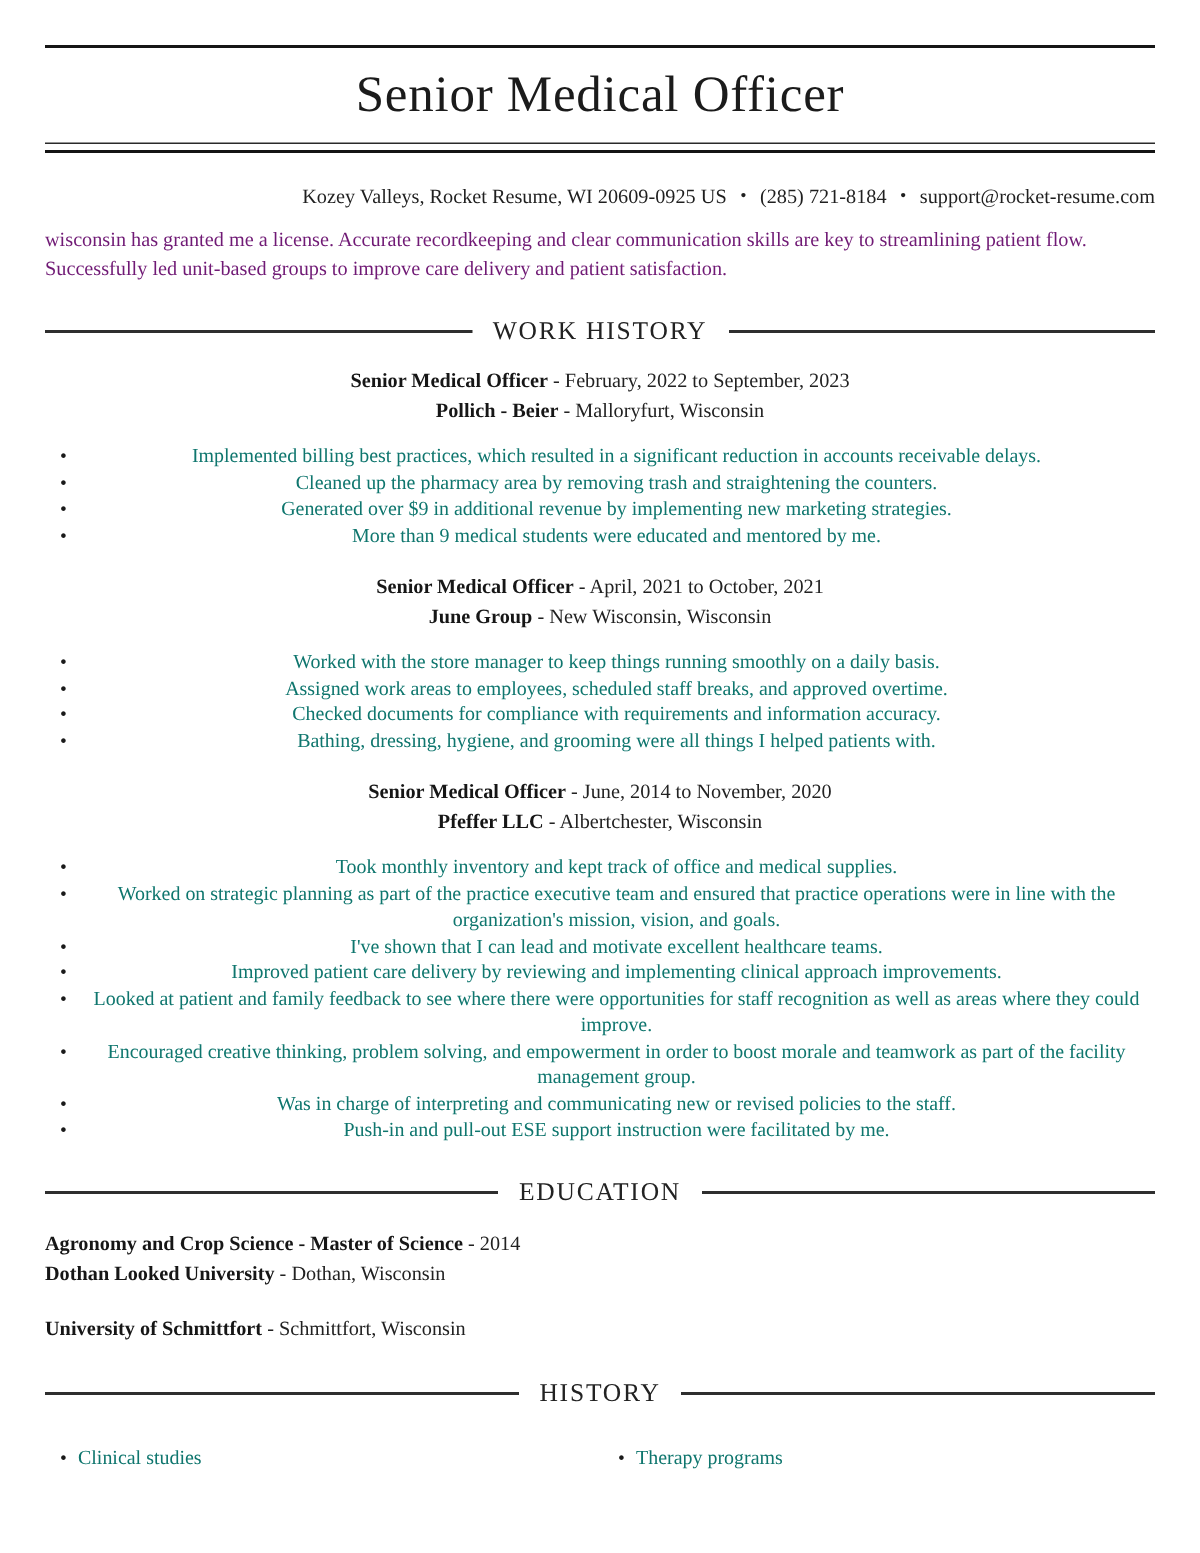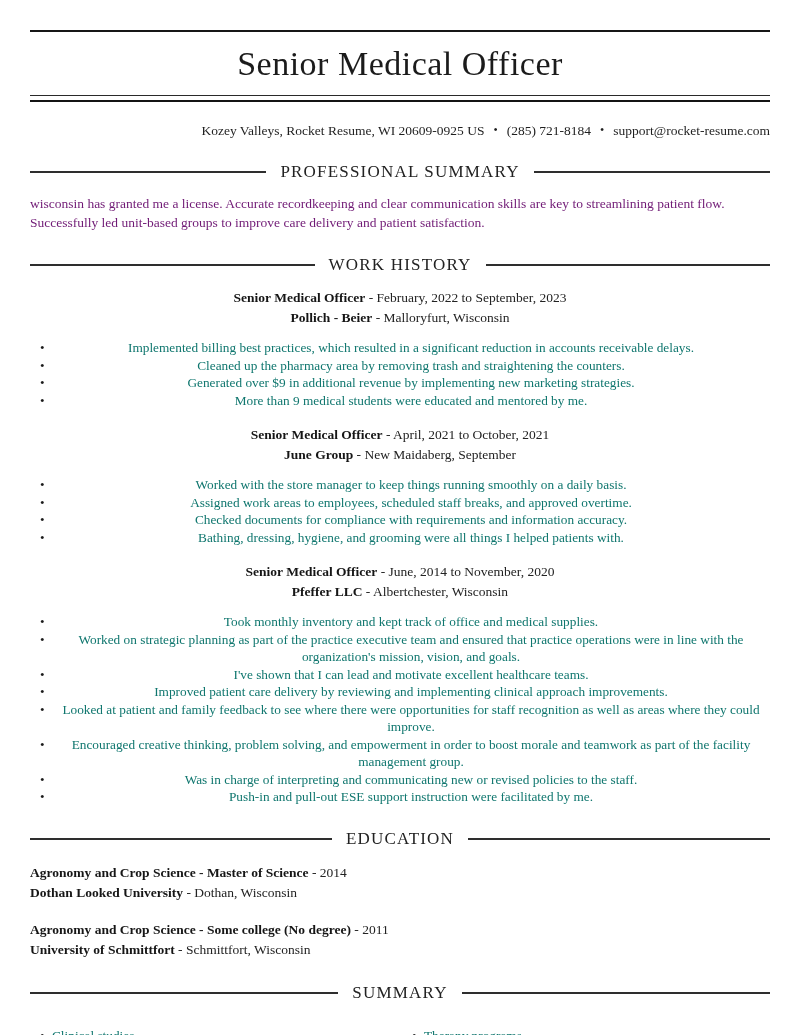--- a/index.html
+++ b/index.html
@@ -120,25 +120,20 @@
   <div class="top-rule"></div>
 
   <h1 class="doc-title">Senior Medical Officer</h1>
 
   <div class="double-rule"></div>
 
   <div class="contact-line">
     <span>Kozey Valleys, Rocket Resume, WI 20609-0925 US</span><span class="contact-sep">•</span><span>(285) 721-8184</span><span class="contact-sep">•</span><span>support@rocket-resume.com</span>
   </div>
 
-  <div class="section-heading">
-    <span class="rule"></span>
-    <span class="heading-text">PROFESSIONAL SUMMARY</span>
-    <span class="rule"></span>
-  </div>
 
   <p class="summary-text">wisconsin has granted me a license. Accurate recordkeeping and clear communication skills are key to streamlining patient flow. Successfully led unit-based groups to improve care delivery and patient satisfaction.</p>
 
   <div class="section-heading">
     <span class="rule"></span>
     <span class="heading-text">WORK HISTORY</span>
     <span class="rule"></span>
   </div>
 
   <div id="work-entries">
@@ -147,21 +142,21 @@
         <div class="info-line"><span class="b">Pollich - Beier</span> - <span>Malloryfurt, Wisconsin</span></div>
         <ul class="bullets">
           <li>Implemented billing best practices, which resulted in a significant reduction in accounts receivable delays.</li>
           <li>Cleaned up the pharmacy area by removing trash and straightening the counters.</li>
           <li>Generated over $9 in additional revenue by implementing new marketing strategies.</li>
           <li>More than 9 medical students were educated and mentored by me.</li>
         </ul>
       </div>
       <div class="job">
         <div class="info-line"><span class="b">Senior Medical Officer</span> - <span>April, 2021 to October, 2021</span></div>
-        <div class="info-line"><span class="b">June Group</span> - <span>New Maidaberg, September</span></div>
+        <div class="info-line"><span class="b">June Group</span> - <span>New Wisconsin, Wisconsin</span></div>
         <ul class="bullets">
           <li>Worked with the store manager to keep things running smoothly on a daily basis.</li>
           <li>Assigned work areas to employees, scheduled staff breaks, and approved overtime.</li>
           <li>Checked documents for compliance with requirements and information accuracy.</li>
           <li>Bathing, dressing, hygiene, and grooming were all things I helped patients with.</li>
         </ul>
       </div>
       <div class="job">
         <div class="info-line"><span class="b">Senior Medical Officer</span> - <span>June, 2014 to November, 2020</span></div>
         <div class="info-line"><span class="b">Pfeffer LLC</span> - <span>Albertchester, Wisconsin</span></div>
@@ -183,28 +178,27 @@
     <span class="heading-text">EDUCATION</span>
     <span class="rule"></span>
   </div>
 
   <div id="edu-entries">
       <div class="edu">
         <div class="info-line"><span class="b">Agronomy and Crop Science - Master of Science</span> - <span>2014</span></div>
         <div class="info-line"><span class="b">Dothan Looked University</span> - <span>Dothan, Wisconsin</span></div>
       </div>
       <div class="edu">
-        <div class="info-line"><span class="b">Agronomy and Crop Science - Some college (No degree)</span> - <span>2011</span></div>
         <div class="info-line"><span class="b">University of Schmittfort</span> - <span>Schmittfort, Wisconsin</span></div>
       </div>
     </div>
 
   <div class="section-heading">
     <span class="rule"></span>
-    <span class="heading-text">SUMMARY</span>
+    <span class="heading-text">HISTORY</span>
     <span class="rule"></span>
   </div>
 
   <div class="skills-cols">
     <div class="skills-col left">
       <ul class="bullets" id="skills-left">
           <li>Clinical studies</li>
         </ul>
     </div>
     <div class="skills-col right">

